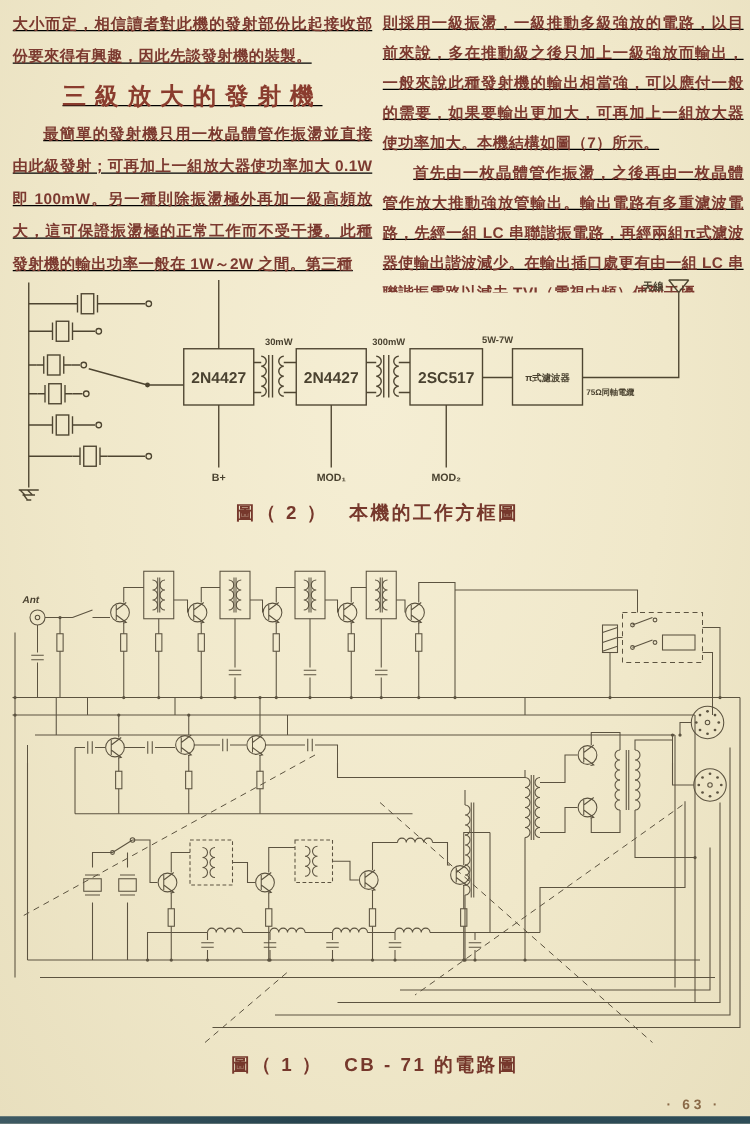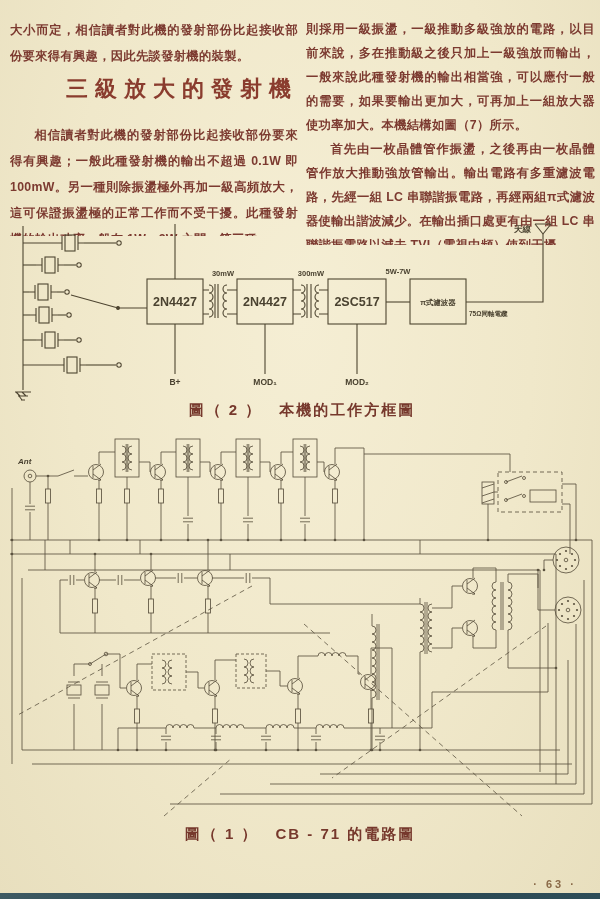--- a/index.html
+++ b/index.html
@@ -1,54 +1,54 @@
 <!DOCTYPE html>
 <html><head>
 <meta charset="utf-8">
 <style>
   html,body{margin:0;padding:0;}
   body{
     width:600px;height:899px;overflow:hidden;position:relative;
     font-family:"Liberation Sans","DejaVu Sans",sans-serif;
     background:radial-gradient(ellipse at 50% 35%, #f5eed4 0%, #f0e8ca 55%, #e8dfbe 100%);
   }
-  .col{position:absolute;top:17px;overflow:hidden;}
+  .col{position:absolute;top:6px;overflow:hidden;text-decoration:underline;}
   .col-left{left:10px;width:288px;height:219px;}
   .col-right{left:306px;width:289px;height:228px;}
   .body-text{
     margin:0;color:#7c3a30;font-size:12.3px;text-align:justify;
     letter-spacing:0.3px;font-weight:bold;
   }
   .col-left .body-text{line-height:26px;}
   .col-right .body-text{line-height:24px;}
   .indent{text-indent:2em;}
   .section-heading{
-    margin:9px 0 22px 0;text-align:right;color:#8a3c2e;
-    font-size:22px;font-weight:bold;letter-spacing:7px;line-height:22px;
+    margin:9px 0 5px 0;text-align:center;color:#8a3c2e;
+    font-size:19px;font-weight:bold;letter-spacing:7px;line-height:22px;
   }
   .fig{position:absolute;left:0;width:600px;}
   #fig2{top:222px;height:214px;}
-  #fig1{top:428px;height:414px;}
+  #fig1{top:446px;height:414px;}
   .page-number{
     position:absolute;top:878px;left:510px;width:90px;text-align:center;
     color:#8a6a48;font-size:11px;letter-spacing:3px;font-weight:bold;
   }
   .bottom-edge{
     position:absolute;left:0;bottom:0;width:600px;height:6px;
     background:linear-gradient(90deg,#3e5a63 0%, #27444f 40%, #2e4d58 100%);
   }
   svg{display:block;}
 </style>
 </head>
 <body>
 
 <div class="col col-left">
   <p class="body-text">大小而定，相信讀者對此機的發射部份比起接收部份要來得有興趣，因此先談發射機的裝製。</p>
   <h2 class="section-heading">三級放大的發射機</h2>
-  <p class="body-text indent">相信讀者對此機的發射部份比起接收部份要來得有興趣；一般此種發射機的輸出不超過 0.1W 即 100mW。另一種則除振盪極外再加一級高頻放大，這可保證振盪極的正常工作而不受干擾。此種發射機的輸出功率一般在 1W～2W 之間。第三種</p>
+  <p class="body-text indent">最簡單的發射機只用一枚晶體管作振盪並直接由此級發射；可再加上一組放大器使功率加大 0.1W 即 100mW。另一種則除振盪極外再加一級高頻放大，這可保證振盪極的正常工作而不受干擾。此種發射機的輸出功率一般在 1W～2W 之間。第三種</p>
 </div>
 
 <div class="col col-right">
   <p class="body-text">則採用一級振盪，一級推動多級強放的電路，以目前來說，多在推動級之後只加上一級強放而輸出，一般來說此種發射機的輸出相當強，可以應付一般的需要，如果要輸出更加大，可再加上一組放大器使功率加大。本機結構如圖（7）所示。</p>
   <p class="body-text indent">首先由一枚晶體管作振盪，之後再由一枚晶體管作放大推動強放管輸出。輸出電路有多重濾波電路，先經一組 LC 串聯諧振電路，再經兩組π式濾波器使輸出諧波減少。在輸出插口處更有由一組 LC 串聯諧振電路以減去 TVI（電視中頻）使到干擾</p>
 </div>
 
 <div class="fig" id="fig2">
 <svg width="600" height="214" viewBox="0 0 600 214">
   <defs>

